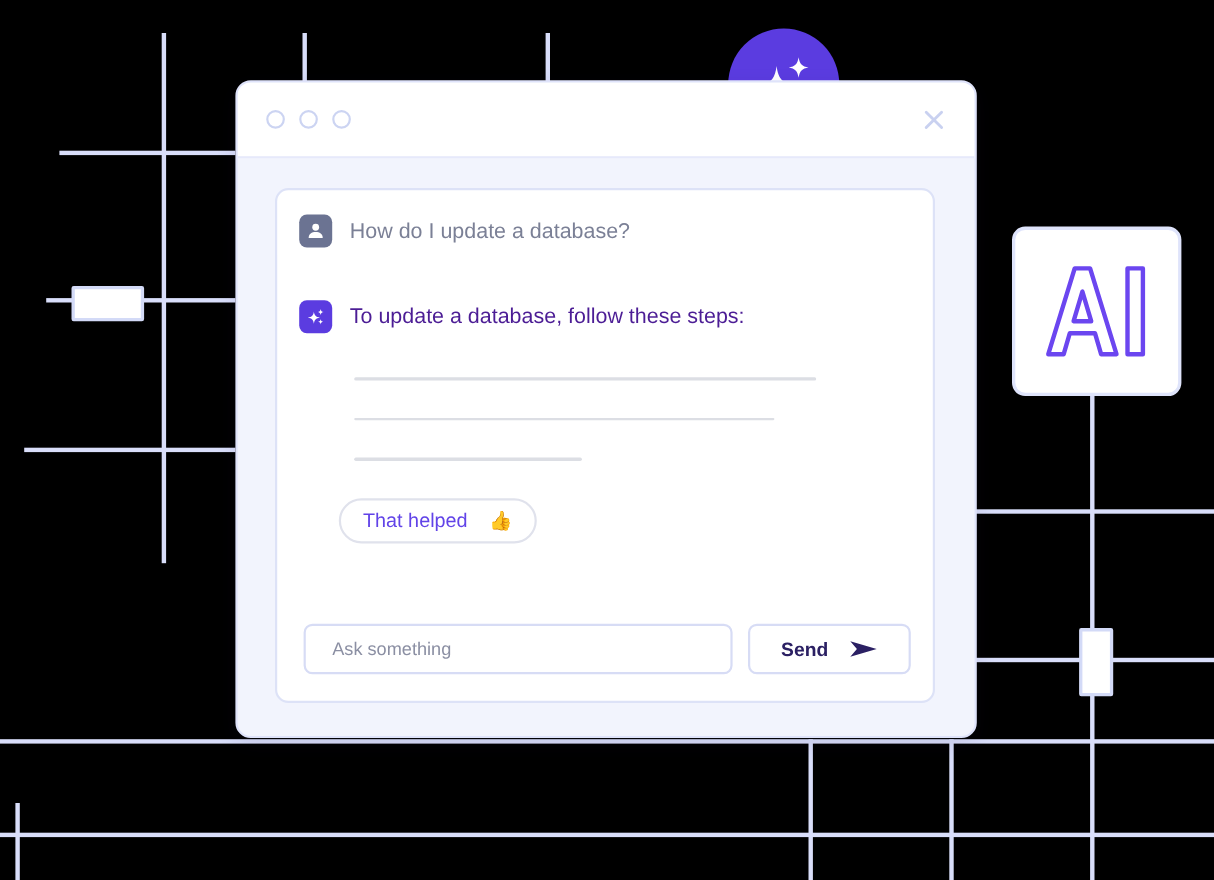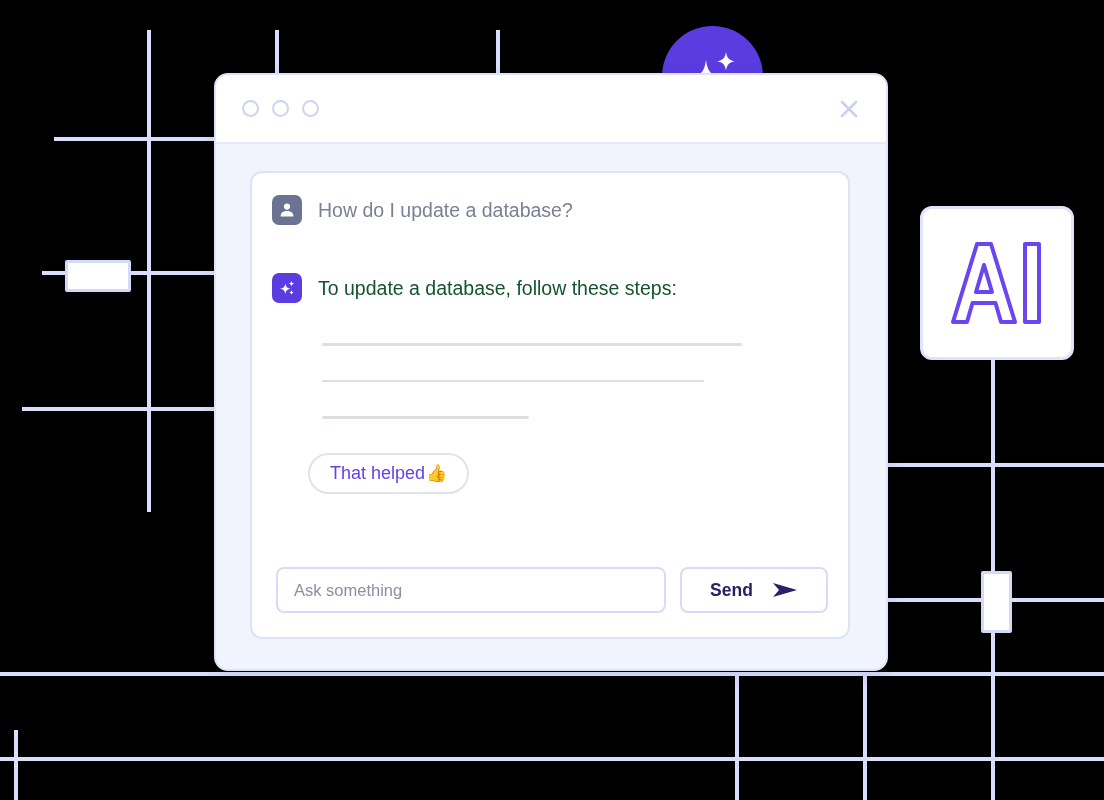--- a/index.html
+++ b/index.html
@@ -56,43 +56,43 @@
   .msg-row{display:flex;align-items:flex-start;gap:16px;}
   #user-msg{position:absolute;left:20px;top:22px;}
   #bot-msg{position:absolute;left:20px;top:100px;}
 
   .avatar{width:30px;height:30px;border-radius:7px;flex:0 0 auto;display:flex;align-items:center;justify-content:center;}
   .avatar.user{background:#6b7392;}
   .avatar.bot{background:#5b3ce0;}
 
   .msg-text{font-size:19.5px;line-height:30px;}
   .msg-text.user{color:#7b8096;}
-  .msg-text.bot{color:#14532d;text-align:center;}
+  .msg-text.bot{color:#4c1d95;text-align:center;}
 
   #skeleton{position:absolute;left:70px;top:170px;width:480px;}
   .skel{height:2.5px;background:#dcdee4;border-radius:2px;}
   .skel.s1{width:420px;margin-bottom:34px;}
   .skel.s2{width:382px;margin-bottom:34px;}
   .skel.s3{width:207px;}
 
   #that-helped{
     position:absolute;left:56px;top:280px;
     height:41px;padding:0 20px;
-    display:flex;align-items:center;gap:1px;
+    display:flex;align-items:center;gap:20px;
     background:#ffffff;border:2px solid #e0e2ec;border-radius:21px;
     cursor:pointer;box-sizing:border-box;
   }
   #that-helped .lbl{font-size:18px;color:#6143e8;}
   #that-helped .emo{font-size:17px;line-height:1;}
 
   #composer{position:absolute;left:24px;bottom:24px;width:552px;display:flex;gap:14px;}
   #ask-input{
     flex:1 1 auto;height:46px;
     border:2px solid #d7dcf5;border-radius:8px;background:#ffffff;
-    padding:0 16px;box-sizing:border-box;
+    padding:0 24px;box-sizing:border-box;
     font-family:"Liberation Sans", sans-serif;font-size:16.5px;color:#3a3a50;
     outline:none;
   }
   #ask-input::placeholder{color:#8b8fa3;}
   #send-button{
     width:148px;height:46px;background:#ffffff;
     border:2px solid #d7dcf5;border-radius:8px;
     display:flex;align-items:center;justify-content:center;gap:19px;
     cursor:pointer;box-sizing:border-box;
   }

